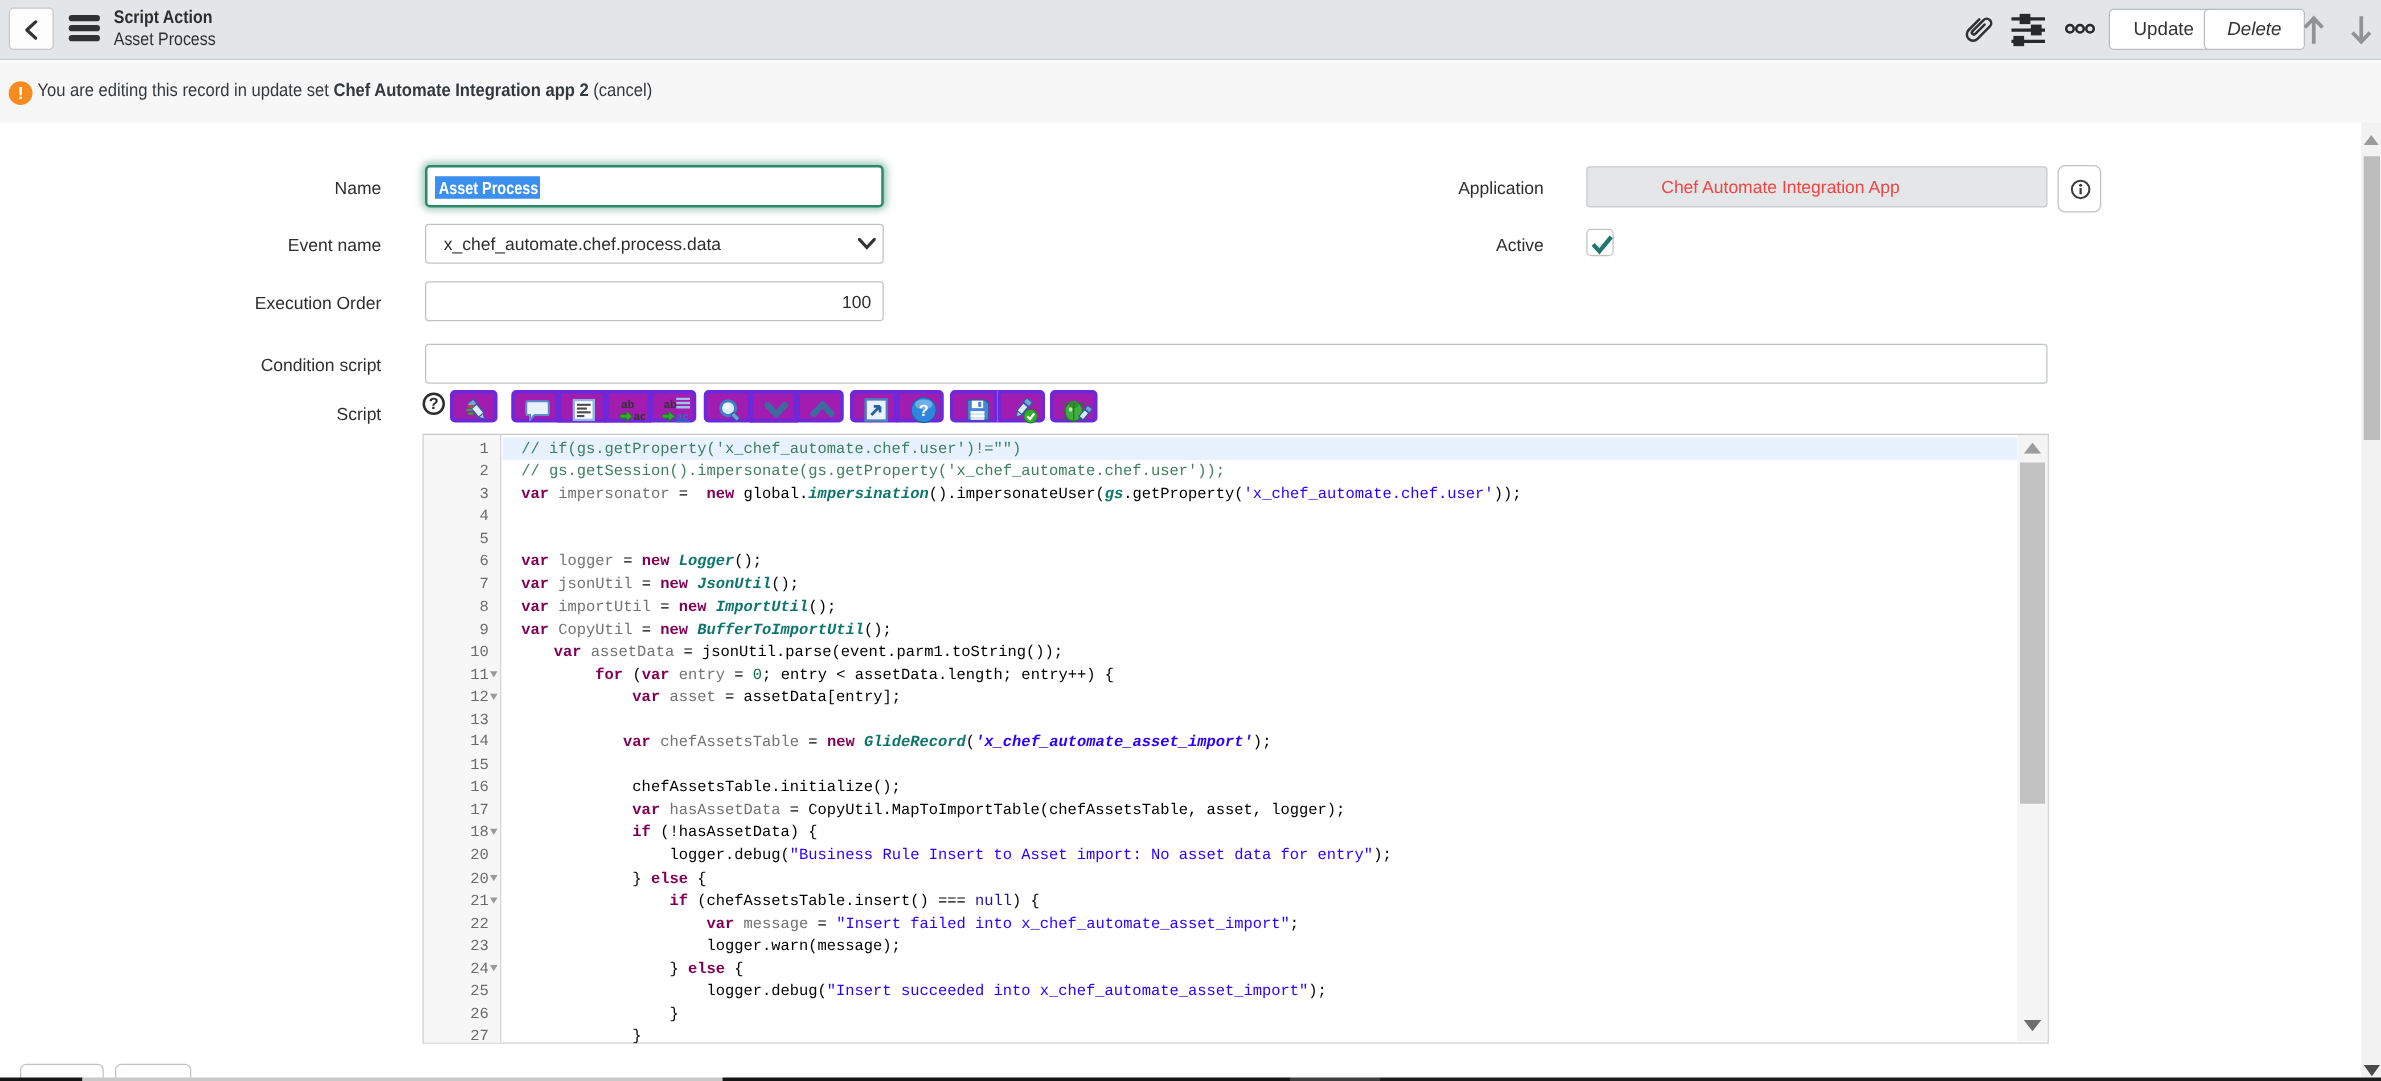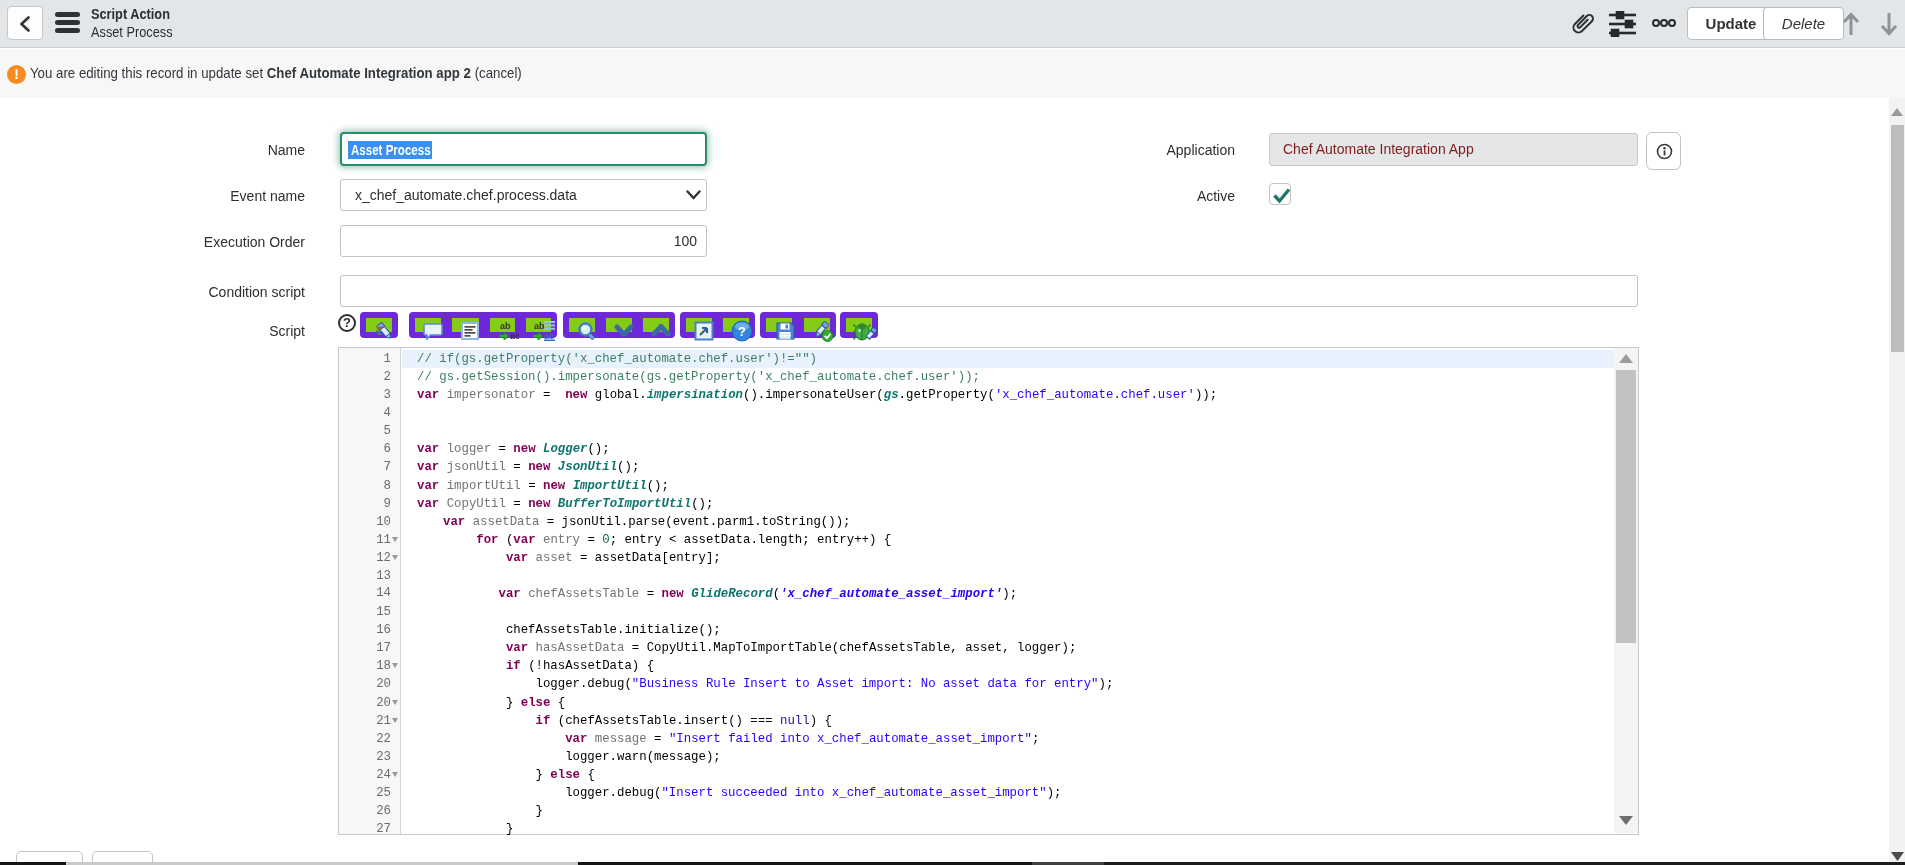--- a/index.html
+++ b/index.html
@@ -26,21 +26,21 @@
 .lnum { position:absolute; left:338px; width:53px; text-align:right; font-family:"Liberation Mono", monospace; font-size:12.35px; line-height:18.08px; color:#6b6b6b; }
 .fold { position:absolute; width:0; height:0; border-left:3.5px solid transparent; border-right:3.5px solid transparent; border-top:5px solid #999; }
 .kw { color:#7F0055; font-weight:bold; }
 .def { color:#737373; }
 .str { color:#2A00FF; }
 .cmt { color:#3F7F5F; }
 .atom { color:#219; }
 .num { color:#164; }
 .cls { font-weight:bold; font-style:italic; color:#0f766e; }
 .stri { color:#2A00FF; font-weight:bold; font-style:italic; }
-.tbtn { position:absolute; top:312px; height:26px; background:#84cc16; border:6px solid #6d28d9;text-decoration:underline; }
+.tbtn { position:absolute; top:312px; height:26px; background:#a21caf; border:3px solid #6d28d9;text-decoration:underline; }
 </style></head>
 <body>
 
 <div id="hdr"></div>
 <div id="backbtn">
     <svg width="14" height="16" viewBox="0 0 14 16">
       <path d="M10.5 1.5 L3.5 8 L10.5 14.5" stroke="#333" stroke-width="2.6" fill="none" stroke-linecap="round" stroke-linejoin="round"></path>
     </svg>
   </div>
 <div id="burger">
@@ -63,21 +63,21 @@
       <rect x="17" y="10" width="6" height="6"></rect>
 <line x1="0" y1="22" x2="27" y2="22"></line>
       <rect x="3" y="19" width="6" height="6"></rect>
 </g>
   </svg>
 <svg class="abs" style="left:1652px;top:18px" width="24" height="10" viewBox="0 0 24 10">
 <circle cx="4" cy="5" r="3" fill="none" stroke="#27292c" stroke-width="2"></circle>
 <circle cx="12" cy="5" r="3" fill="none" stroke="#27292c" stroke-width="2"></circle>
 <circle cx="20" cy="5" r="3" fill="none" stroke="#27292c" stroke-width="2"></circle>
   </svg>
-<div class="hbtn" style="left:1687px;width:88px;font-weight:bold;">Update</div>
+<div class="hbtn" style="left:1687px;width:88px;">Update</div>
 <div class="hbtn" style="left:1763px;width:81px;font-style:italic;">Delete</div>
 <svg class="abs" style="left:1841px;top:11px" width="20" height="26" viewBox="0 0 20 26">
     <path d="M10 24 V4 M3 11 L10 3.5 L17 11" stroke="#8f9396" stroke-width="3" fill="none"></path>
   </svg>
 <svg class="abs" style="left:1879px;top:11px" width="20" height="26" viewBox="0 0 20 26">
     <path d="M10 2 V22 M3 15 L10 22.5 L17 15" stroke="#8f9396" stroke-width="3" fill="none"></path>
   </svg>
 <div id="notif"></div>
 <div id="warncirc">!</div>
 <div id="notiftext">You are editing this record in update set <b>Chef Automate Integration app 2</b> (cancel)</div>
@@ -93,21 +93,21 @@
 <div class="abs" style="left:351px;top:141px;color:#fff;font-size:14px;font-weight:bold;height:18px;line-height:18px;transform:scaleX(.825);transform-origin:left center;white-space:nowrap;">Asset Process</div>
 <div class="inp" style="left:340px;top:179px;width:367px;height:32px;"></div>
 <div class="abs" style="left:355px;top:187px;font-size:14px;color:#2e2e2e;">x_chef_automate.chef.process.data</div>
 <svg class="abs" style="left:686px;top:190px" width="15" height="10" viewBox="0 0 15 10">
     <path d="M1.5 1.5 L7.5 8 L13.5 1.5" stroke="#333" stroke-width="2.4" fill="none" stroke-linecap="round"></path>
   </svg>
 <div class="inp" style="left:340px;top:225px;width:367px;height:32px;"></div>
 <div class="abs" style="left:600px;top:233px;width:97px;text-align:right;font-size:14px;color:#2e2e2e;">100</div>
 <div class="inp" style="left:340px;top:275px;width:1298px;height:32px;"></div>
 <div class="inp" style="left:1269px;top:133px;width:369px;height:33px;background:#e4e6e8;border-color:#c6c9cc;"></div>
-<div class="abs" style="left:1283px;top:141px;font-size:14px;color:#7f1d1d;">Chef Automate Integration App</div>
+<div class="abs" style="left:1329px;top:141px;font-size:14px;color:#ef4444;">Chef Automate Integration App</div>
 <div class="inp" style="left:1646px;top:132px;width:35px;height:38px;border-radius:6px;"></div>
 <svg class="abs" style="left:1656px;top:143px" width="17" height="17" viewBox="0 0 17 17">
     <circle cx="8.5" cy="8.5" r="7" fill="none" stroke="#3c3c3c" stroke-width="1.6"></circle>
     <circle cx="8.5" cy="5.2" r="1.2" fill="#3c3c3c"></circle>
     <rect x="7.6" y="7.4" width="1.8" height="5" fill="#3c3c3c"></rect>
   </svg>
 <div class="abs" style="left:1269px;top:183px;width:22px;height:22px;background:#fff;border:1px solid #c2c2c2;border-radius:4px;"></div>
 <svg class="abs" style="left:1271px;top:184px" width="22" height="22" viewBox="0 0 22 22">
     <path d="M3.5 11.5 L8.5 17 L18 5.5" stroke="#1e786b" stroke-width="3.4" fill="none"></path>
   </svg>

